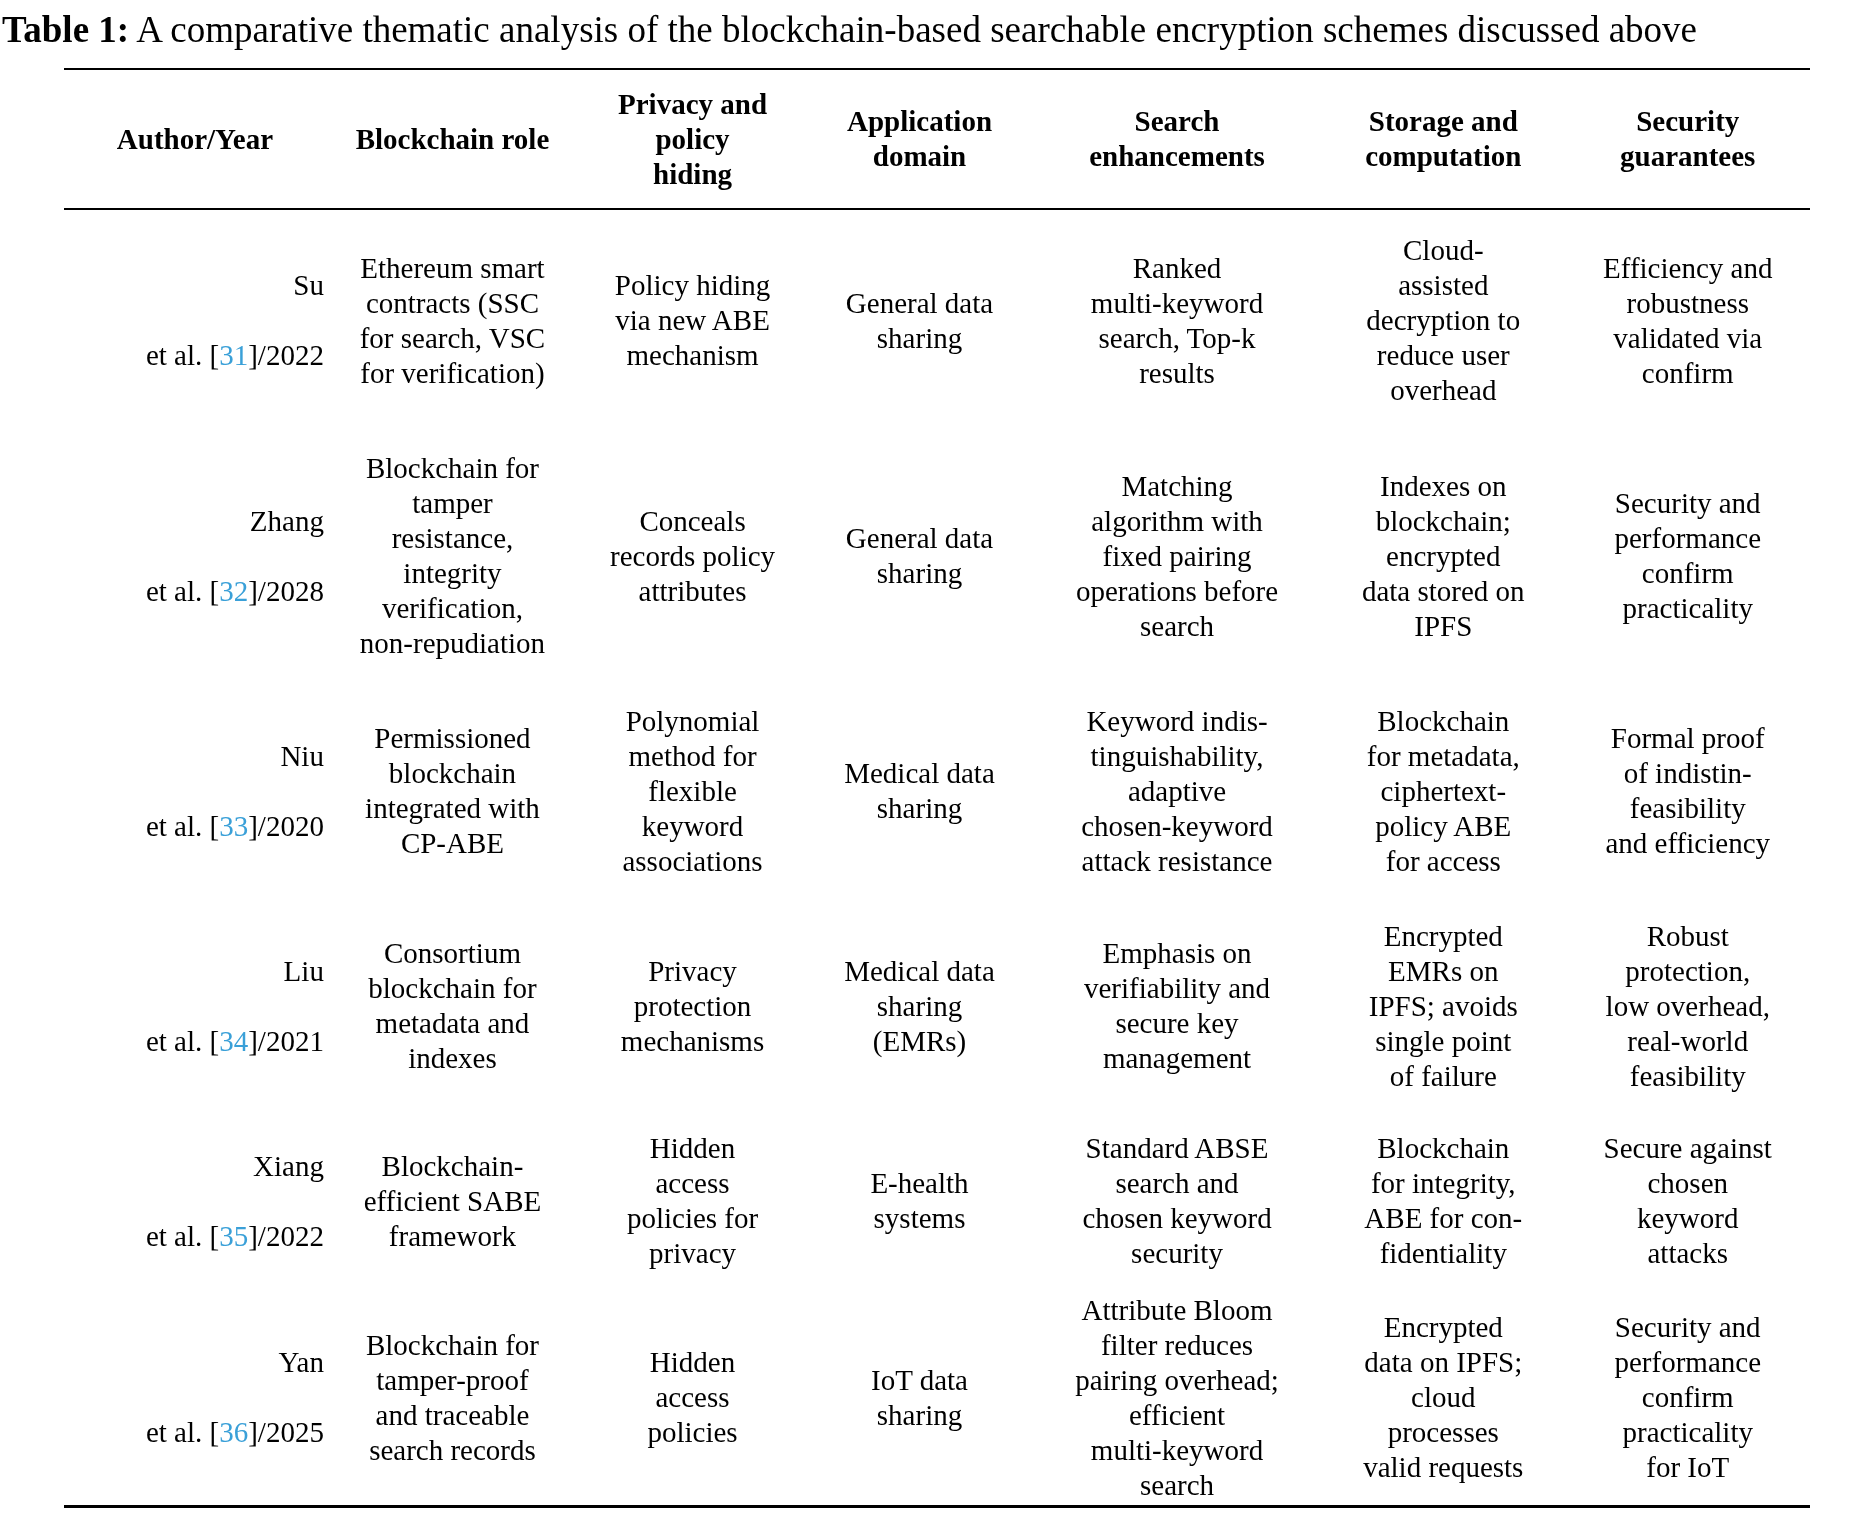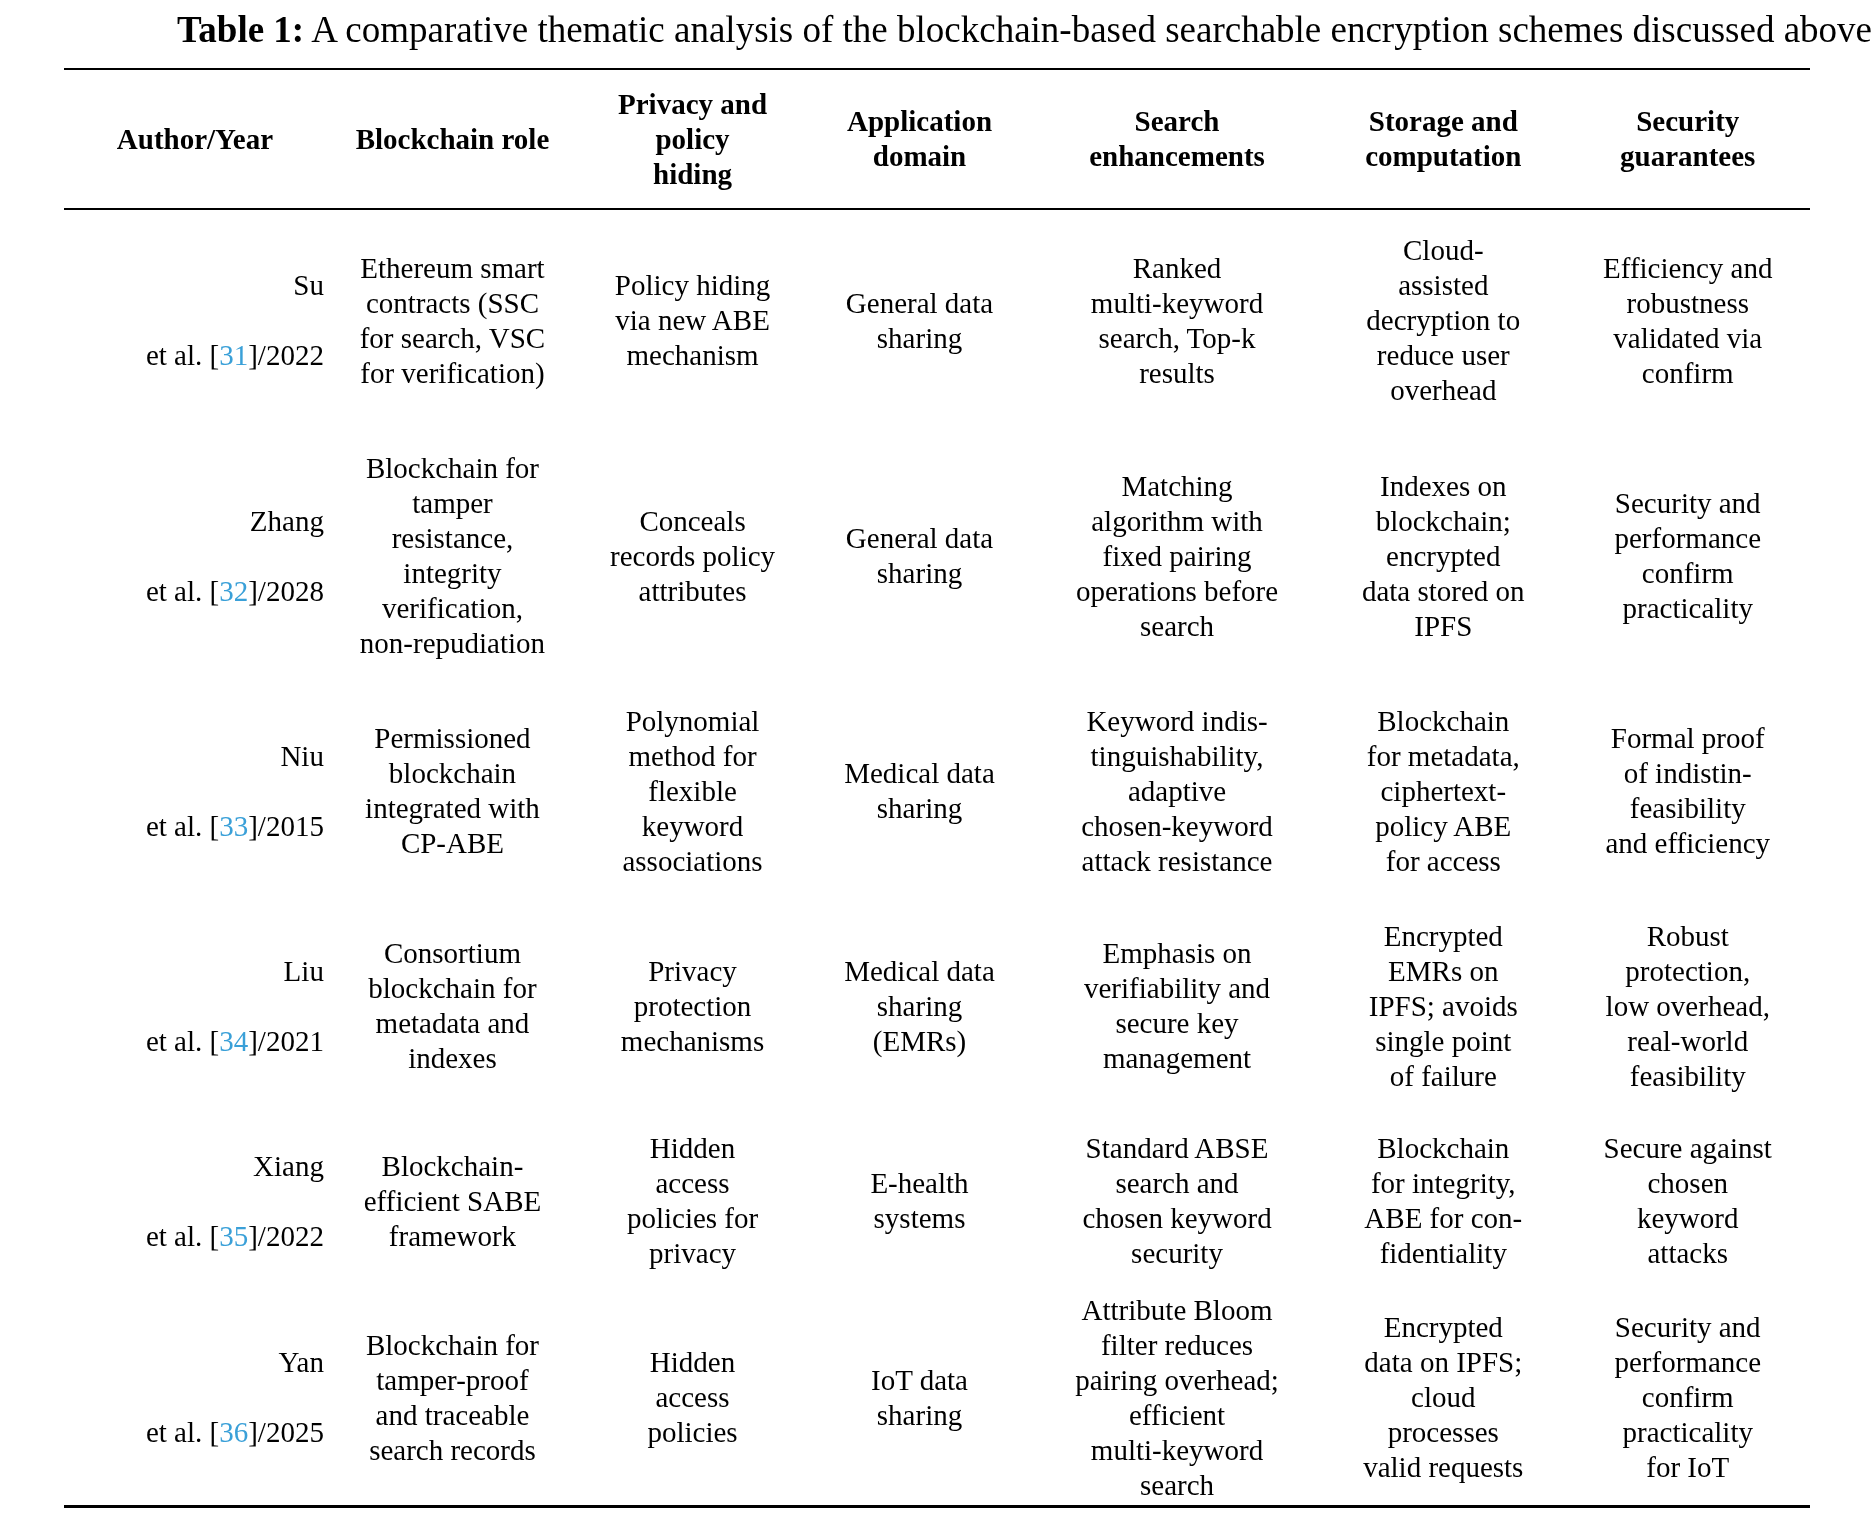--- a/index.html
+++ b/index.html
@@ -12,21 +12,20 @@
     width: 1872px;
     height: 1520px;
     font-family: "Liberation Serif", "DejaVu Serif", serif;
     overflow: hidden;
   }
   .caption {
     font-size: 37px;
     line-height: 44px;
     padding: 8px 0 0 2px;
     white-space: nowrap;
-    text-align: right;
   }
   .caption-label { font-weight: bold; }
   .table-wrap {
     margin: 16px 62px 0 64px;
   }
   table {
     width: 100%;
     table-layout: fixed;
     border-collapse: collapse;
     border-top: 2px solid #000;
@@ -149,21 +148,21 @@
 data stored on
 IPFS</td>
         <td>Security and
 performance
 confirm
 practicality</td>
       </tr>
       <tr>
         <td class="author-cell">
           <div>Niu</div>
-          <div><span>et al. [</span><span class="cite">33</span><span>]/2015</span></div>
+          <div><span>et al. [</span><span class="cite">33</span><span>]/2020</span></div>
         </td>
         <td>Permissioned
 blockchain
 integrated with
 CP-ABE</td>
         <td>Polynomial
 method for
 flexible
 keyword
 associations</td>

